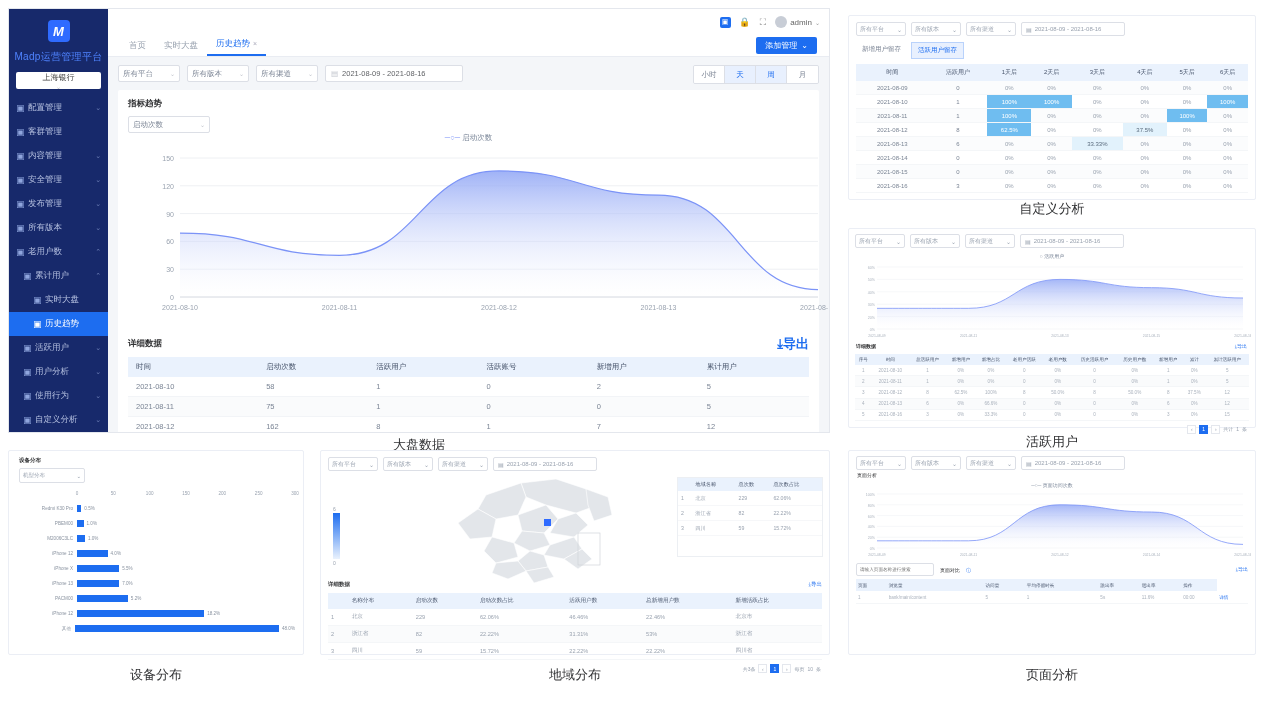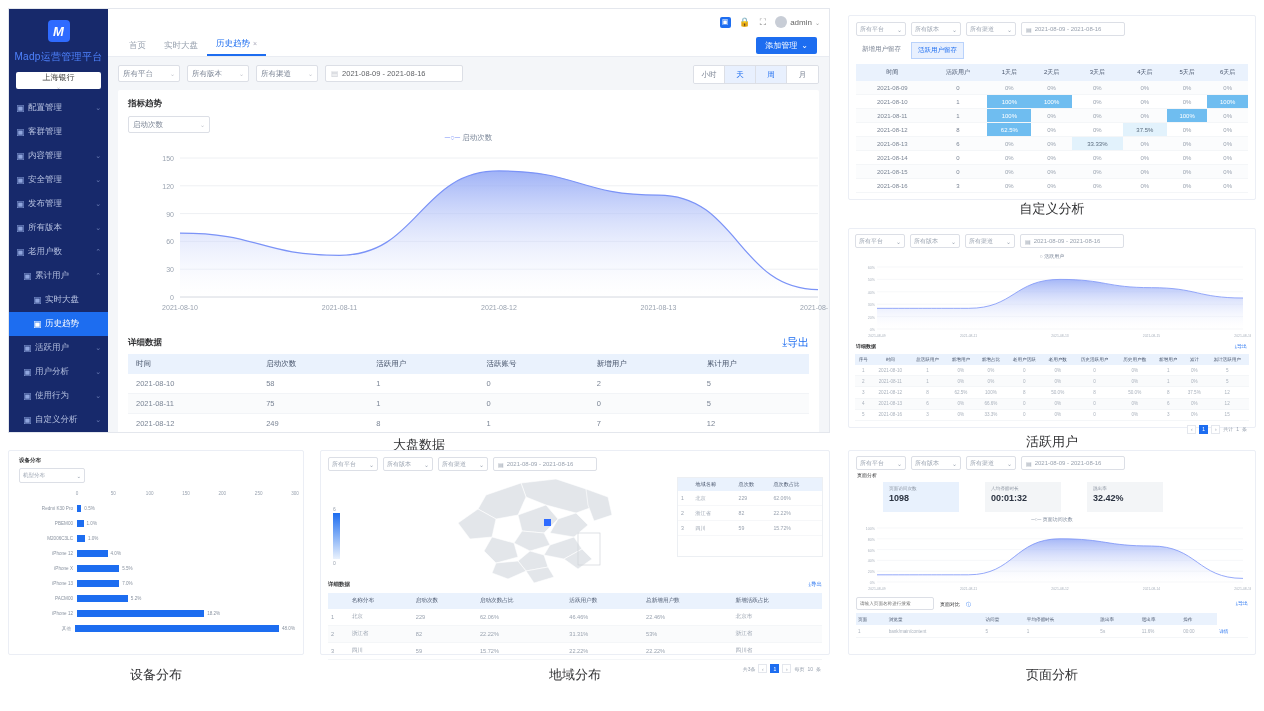--- a/index.html
+++ b/index.html
@@ -63,21 +63,21 @@
   .chart-wrap { position:relative; height:180px; margin-top:2px;}
   .legend-top { text-align:center; font-size:7.5px; color:#7a8698; margin-bottom:3px;}
   .legend-top .mk { color:#7b93f7; }
 
   .dtable { width:100%; border-collapse:collapse; font-size:7.5px; }
   .dtable th { background:#eaf2fd; color:#46536a; text-align:left; padding:5px 8px; font-weight:normal;}
   .dtable td { padding:5px 8px; color:#7a8494; border-bottom:1px solid #f2f4f7;}
   .dtable tr:nth-child(even) td { background:#fafbfc; }
   .tbl-head-row { display:flex; justify-content:space-between; align-items:center; margin:9px 0 4px 0;}
   .tbl-title { font-size:8.5px; font-weight:bold; color:#303133;}
-  .export { font-size:11px; color:#1d6df0;}
+  .export { font-size:13px; color:#1d6df0;font-weight:bold;}
 
   
   .mini-filters { display:flex; gap:5px; align-items:center; padding:6px 7px;}
   .msel { height:14px; border:1px solid #dcdfe6; border-radius:2px; background:#fff; display:flex;align-items:center;justify-content:space-between; padding:0 3px; font-size:6px; color:#9aa3b0; width:50px;}
   .mdate { height:14px; border:1px solid #dcdfe6; border-radius:2px; background:#fff; display:flex;align-items:center; gap:3px; padding:0 4px; font-size:6px; color:#9aa3b0; width:104px;}
 
   
   #p-retention { left:848px; top:15px; width:408px; height:185px; }
   .rt-tabs { display:flex; gap:4px; padding:0 7px 5px 7px; }
   .rt-tab { font-size:6.5px; padding:3px 6px; color:#7b8494;}
@@ -335,21 +335,21 @@
               <tr>
                 <td>2021-08-11</td>
                 <td>75</td>
                 <td>1</td>
                 <td>0</td>
                 <td>0</td>
                 <td>5</td>
               </tr>
               <tr>
                 <td>2021-08-12</td>
-                <td>249</td>
+                <td>162</td>
                 <td>8</td>
                 <td>1</td>
                 <td>7</td>
                 <td>12</td>
               </tr>
               <tr>
                 <td>2021-08-13</td>
                 <td>110</td>
                 <td>6</td>
                 <td>1</td>
@@ -861,34 +861,20 @@
     <div class="msel">
         <span>所有渠道</span>
         <span>⌄</span>
       </div>
     <div class="mdate">
         <span>▤</span>
         <span>2021-08-09 - 2021-08-16</span>
       </div>
   </div>
   <div style="font-size:5px;color:#303133;padding-left:8px;">页面分析</div>
-  <div class="stats">
-    <div class="stat blue">
-      <div class="t">页面访问次数</div>
-      <div class="v">1098</div>
-    </div>
-    <div class="stat">
-      <div class="t">人均停留时长</div>
-      <div class="v">00:01:32</div>
-    </div>
-    <div class="stat">
-      <div class="t">跳出率</div>
-      <div class="v">32.42%</div>
-    </div>
-  </div>
   <div style="text-align:center;font-size:5px;color:#7a8698;margin-top:4px;">
     <span>─○─</span>
     <span>页面访问次数</span>
   </div>
   <div style="position:relative;height:72px;margin:0 6px;">
     <svg id="pa-chart-svg" width="396" height="72" viewBox="0 0 396 72">
         <line x1="22" y1="6" x2="388" y2="6" stroke="#f0f2f5" stroke-width="0.6"></line>
         <text x="20" y="8" font-size="3.6" fill="#aab2bd" text-anchor="end">100%</text>
         <line x1="22" y1="16.8" x2="388" y2="16.8" stroke="#f0f2f5" stroke-width="0.6"></line>
         <text x="20" y="18.8" font-size="3.6" fill="#aab2bd" text-anchor="end">80%</text>

